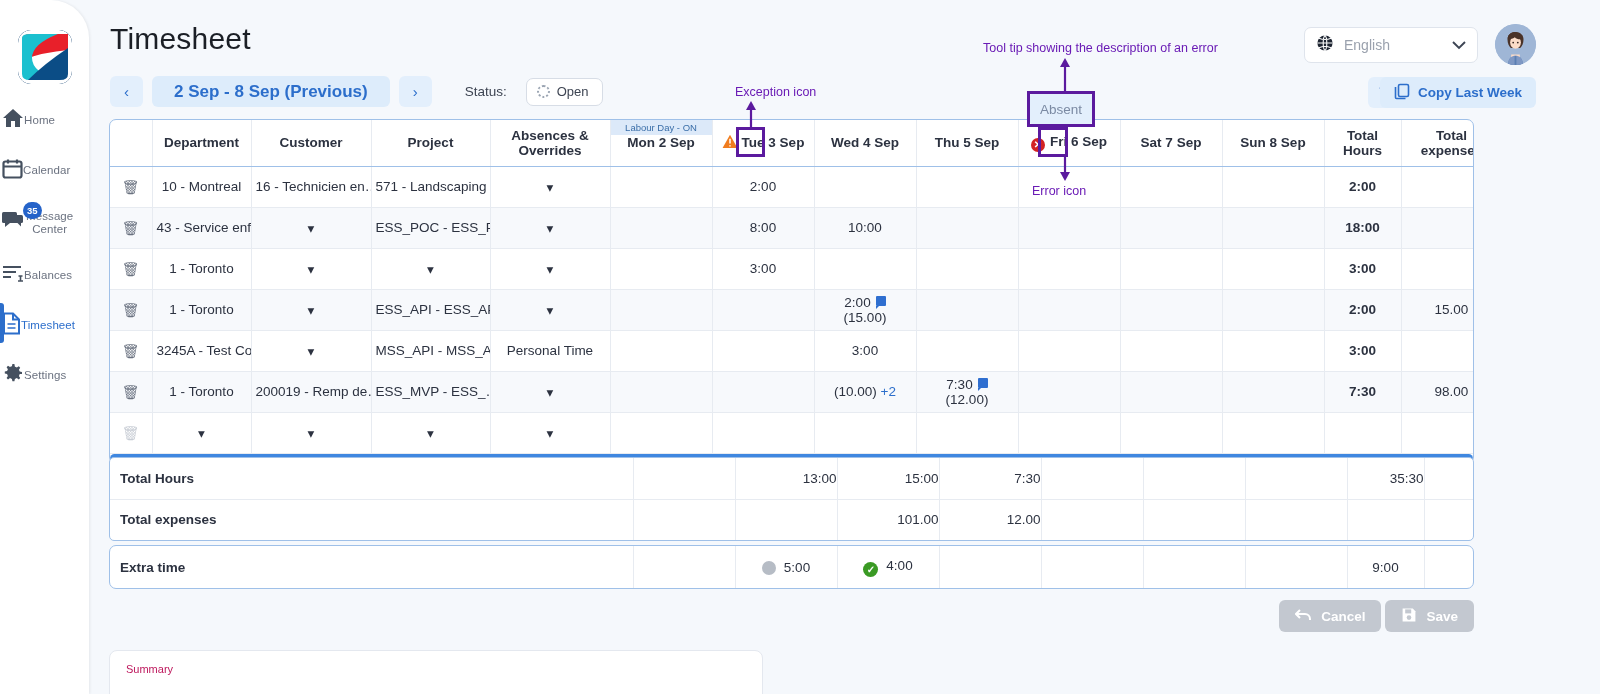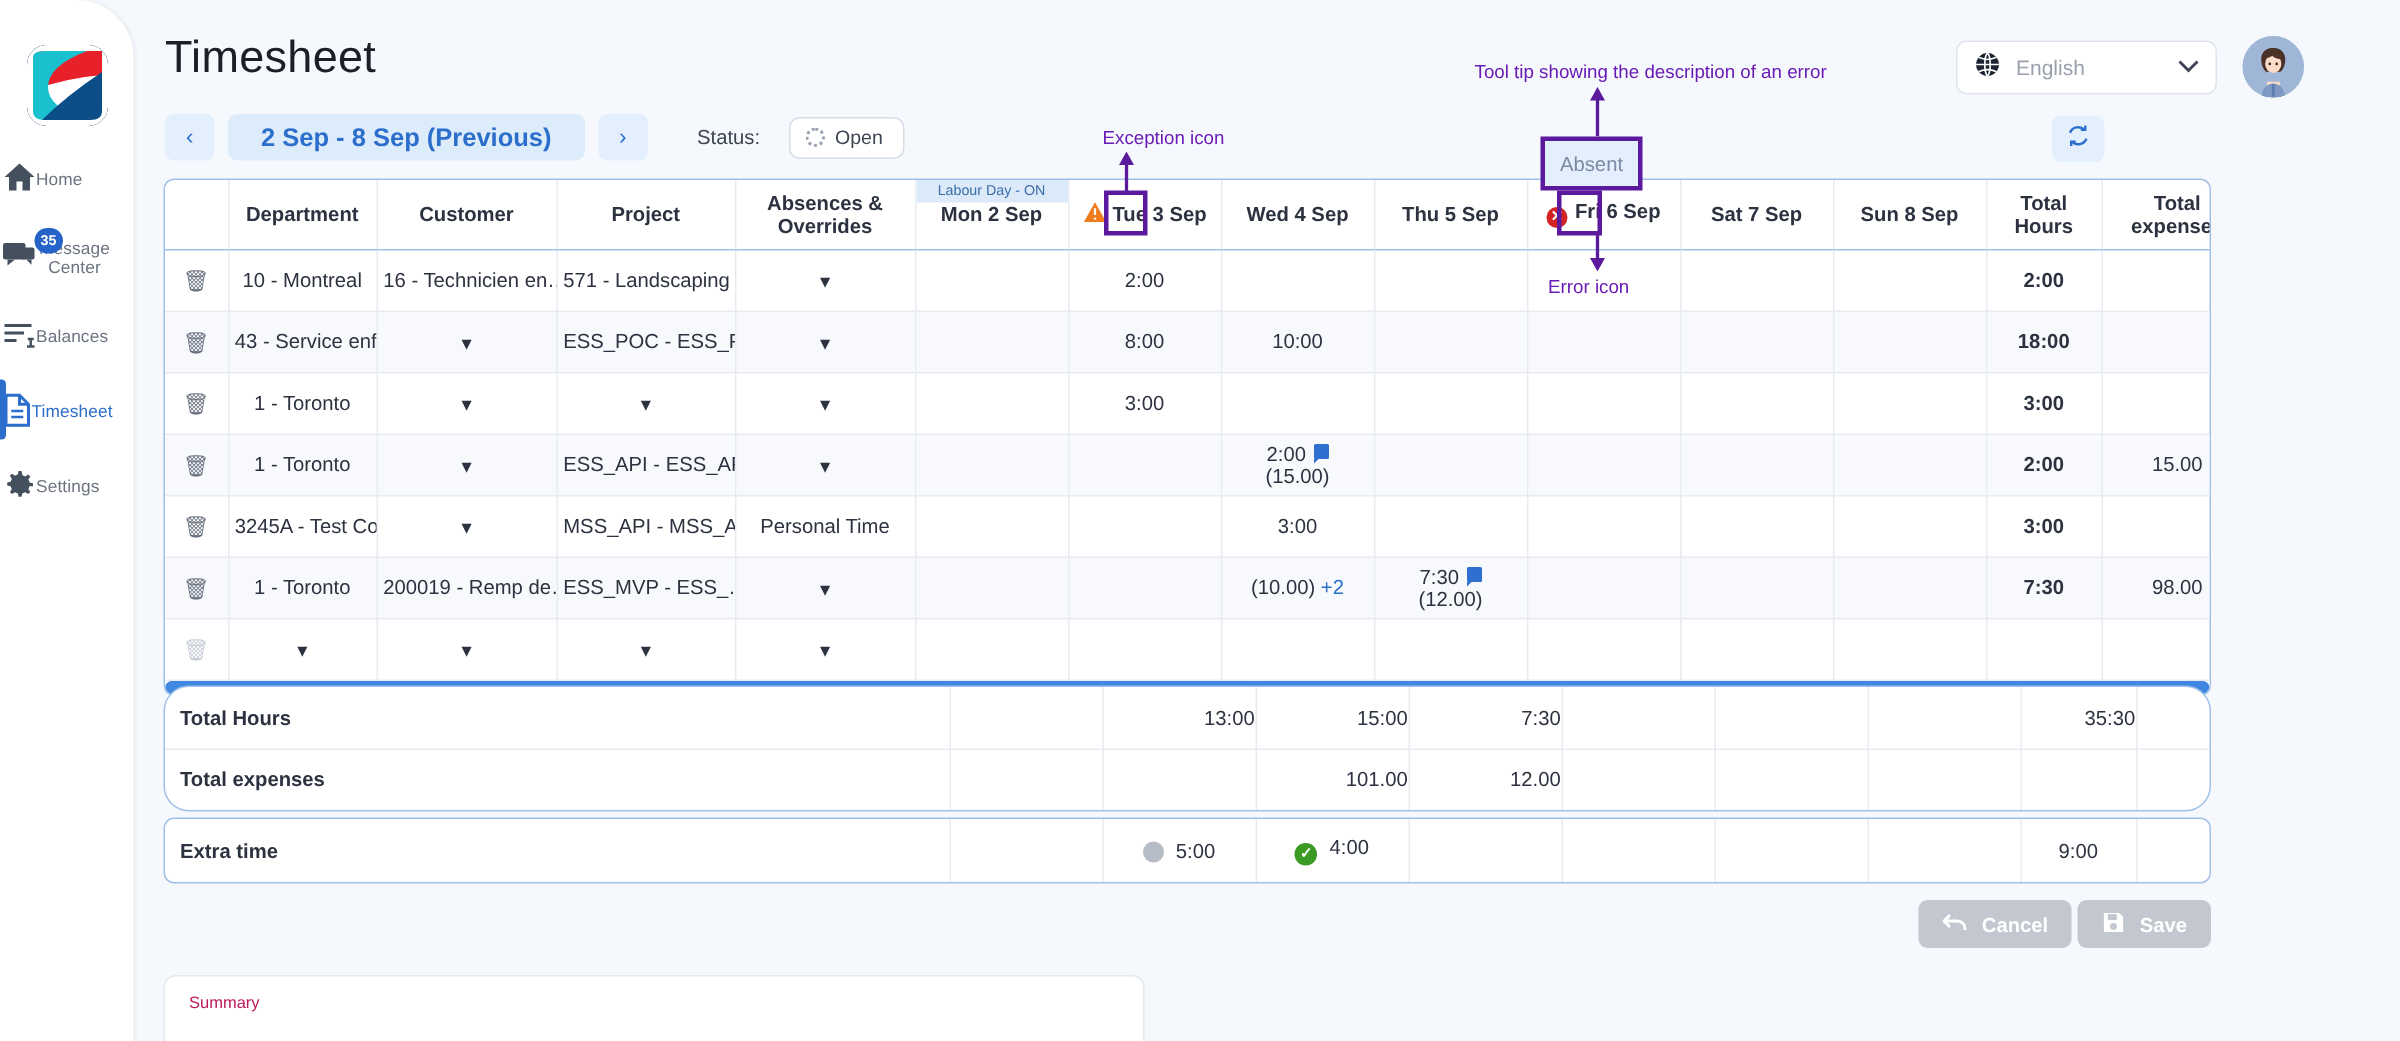--- a/index.html
+++ b/index.html
@@ -151,21 +151,21 @@
     background:#d32323; color:#fff; font-size:10px; line-height:14px;
     text-align:center; margin-right: 5px; vertical-align: -2px; font-weight:700;
   }
   .warn-icon { display:inline-block; margin-right:4px; vertical-align:-2px; }
   .scrollbar-track { height: 9px; background: #fff; }
   .scrollbar-thumb { height: 9px; background: #3f87e0; border-radius: 5px; width: 100%; }
 
   
   .totals-card {
     position: absolute; left: 109px; top: 457px; width: 1365px;
-    background: #fff; border: 1px solid #9fc0e8; border-radius: 17px; overflow: hidden;
+    background: #fff; border: 1px solid #9fc0e8; border-radius: 5px; overflow: hidden;
   }
   table.tot { border-collapse: collapse; width: 100%; table-layout: fixed; }
   table.tot td {
     height: 41px; font-size: 13.5px; text-align: right; color: #2c3240;
     border-right: 1px solid #e7ebf1; border-bottom: 1px solid #e7ebf1;
   }
   table.tot tr:last-child td { border-bottom: none; }
   .totlabel { text-align: left !important; padding-left: 10px; font-weight: 700; font-size: 13.5px; }
 
   
@@ -225,20 +225,29 @@
 
       <div class="nav-item">
         <span class="nav-icon">
           <svg width="22" height="20" viewBox="0 0 22 20" fill="#45505f">
               <path d="M11 1 L21 10 h-3 v9 h-5 v-6 h-4 v6 H4 v-9 H1 Z"></path>
             </svg>
         </span>
         <span class="nav-label">Home</span>
       </div>
 
+      <div class="nav-item">
+        <span class="nav-icon">
+          <svg width="21" height="21" viewBox="0 0 21 21" fill="none" stroke="#45505f" stroke-width="2.2">
+            <rect x="1.5" y="3.5" width="18" height="16" rx="2"></rect>
+              <path d="M1.5 8.5h18M6 1.5v4M15 1.5v4"></path>
+          </svg>
+        </span>
+        <span class="nav-label">Calendar</span>
+      </div>
 
       <div class="nav-item">
         <span class="nav-icon">
           <svg width="24" height="20" viewBox="0 0 24 20" fill="#45505f">
             <rect x="0" y="1" width="15" height="11" rx="1.5"></rect>
               <path d="M3 12 v4 l5-4 Z"></path>
             <rect x="12" y="4" width="9" height="8" rx="1.5"></rect>
               <path d="M19 12 v3.5 l-3.5-3.5 Z"></path>
           </svg>
           <span class="badge">35</span>
@@ -327,20 +336,29 @@
 
   <div class="refresh-btn">
     <span>
       <svg width="17" height="17" viewBox="0 0 17 17" fill="none" stroke="#2c6ecb" stroke-width="1.6">
         <path d="M3 6.5a6 6 0 019.6-2.1M14 10.5a6 6 0 01-9.6 2.1"></path>
         <path d="M13.2 1.6v3h-3M3.8 15.4v-3h3"></path>
       </svg>
     </span>
   </div>
 
+  <div class="copy-btn">
+    <span>
+      <svg width="16" height="17" viewBox="0 0 16 17" fill="none" stroke="#2c6ecb" stroke-width="1.6">
+        <rect x="4.5" y="1.5" width="10" height="12" rx="1.5"></rect>
+          <path d="M11.5 15.5H2.5a1 1 0 01-1-1V4"></path>
+      </svg>
+    </span>
+    <span>Copy Last Week</span>
+  </div>
 
   <div class="grid-card">
     <table class="ts">
       <colgroup>
         <col class="col-del">
           <col class="col-dept">
           <col class="col-cust">
           <col class="col-proj">
           <col class="col-abs">
         <col class="col-day">

